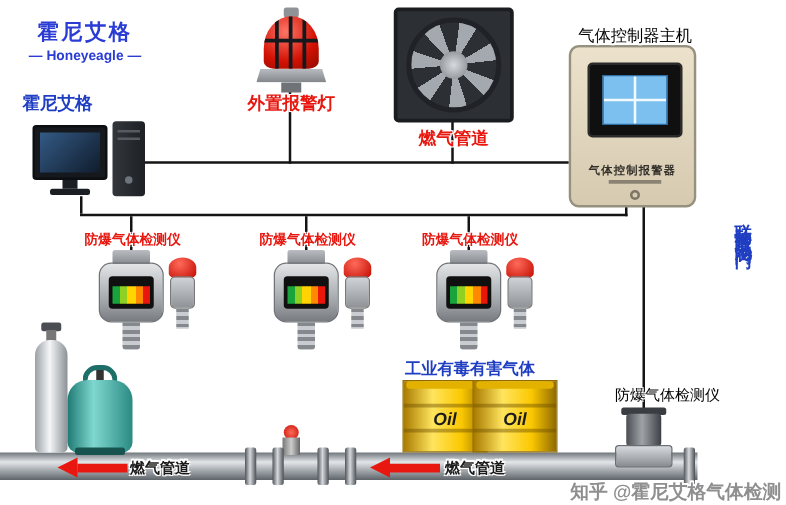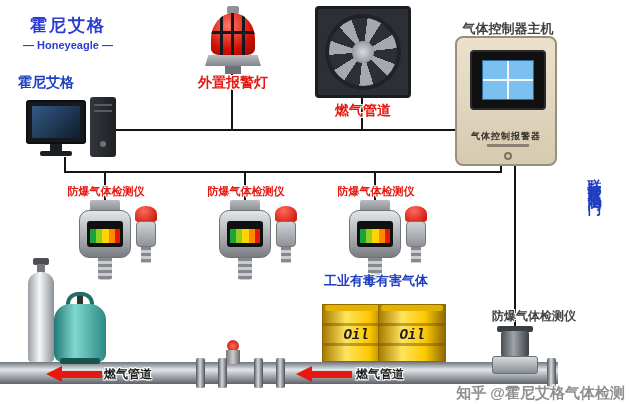--- a/index.html
+++ b/index.html
@@ -3,21 +3,21 @@
 <meta charset="utf-8">
 <style>
   * { margin:0; padding:0; box-sizing:border-box; }
   html,body { background:#fff; }
   body { font-family:"Liberation Sans","DejaVu Sans",sans-serif; }
   .stage { position:relative; width:629px; height:404px; background:#fff; overflow:hidden; }
   .abs { position:absolute; }
   .halo { text-shadow:-1px -1px 0 #fff,1px -1px 0 #fff,-1px 1px 0 #fff,1px 1px 0 #fff,0 1px 0 #fff,0 -1px 0 #fff; }
   .lbl-blue { color:#1f3ec2; font-weight:700; }
   .lbl-red  { color:#e8170f; font-weight:700; }
-  .lbl-navy { color:#404040; font-weight:700; }
+  .lbl-navy { color:#000000; font-weight:400; }
   .wire { position:absolute; background:#141414; z-index:1; }
 
   
   .logo { left:8px; top:14px; width:120px; text-align:center; z-index:5; }
   .logo-title { font-size:17px; font-weight:700; color:#2a3cd4; letter-spacing:2px; }
   .logo-sub { font-size:11px; font-weight:700; color:#2a3cd4; margin-top:2px; }
 
   
   .monitor { left:26px; top:100px; width:60px; height:44px; background:#15181c; border:2px solid #0c0e10; border-radius:3px; z-index:2; }
   .mon-screen { position:absolute; left:4px; top:4px; right:4px; bottom:4px; background:linear-gradient(135deg,#335a85,#101c2c); }
@@ -72,21 +72,21 @@
   
   .cylinder { left:28px; top:272px; width:26px; height:90px; background:linear-gradient(90deg,#9aa0a6,#f4f6f8 45%,#8b9196); border-radius:12px 12px 4px 4px; z-index:2; }
   .cyl-neck { left:37px; top:264px; width:8px; height:10px; background:#777; z-index:2; }
   .cyl-knob { left:33px; top:258px; width:16px; height:7px; background:#4a4e53; border-radius:2px; z-index:2; }
   .tank { left:54px; top:304px; width:52px; height:58px; background:linear-gradient(90deg,#1f7a74,#7fd8d0 40%,#2a8a82); border-radius:16px 16px 8px 8px; z-index:2; }
   .tank-handle { left:66px; top:292px; width:28px; height:14px; border:4px solid #1f6f69; border-bottom:none; border-radius:12px 12px 0 0; z-index:2; }
   .tank-valve { left:77px; top:296px; width:6px; height:8px; background:#333; z-index:2; }
   .tank-base { left:60px; top:358px; width:40px; height:6px; background:#17544f; border-radius:2px; z-index:3; }
 
   
-  .drum { top:304px; width:68px; height:58px; background:linear-gradient(90deg,#a87b00,#ffe45e 35%,#fbc800 70%,#8f6a00); border:1px solid #8f6a00; border-radius:0; z-index:2;font-family:Liberation Mono, monospace; }
+  .drum { top:304px; width:68px; height:58px; background:linear-gradient(90deg,#a87b00,#ffe45e 35%,#fbc800 70%,#8f6a00); border:1px solid #8f6a00; border-radius:0; z-index:2; }
   .drum-rim { position:absolute; left:2px; top:0; right:2px; height:6px; background:#e3b200; border-radius:6px; }
   .drum-rib { position:absolute; left:0; right:0; height:3px; background:rgba(110,80,0,.45); }
   .drum-label { position:absolute; left:0; top:22px; width:100%; text-align:center; font-style:italic; font-weight:700; font-size:14px; color:#1b1b1b; }
 
   
   .pipe { left:0; top:362px; width:558px; height:22px; background:linear-gradient(180deg,#6f757b,#e3e6e9 35%,#aeb3b8 60%,#5f646a); z-index:1; }
   .flange { position:absolute; top:358px; width:9px; height:30px; background:linear-gradient(90deg,#50555a,#d7dadd 45%,#4b5055); border-radius:2px; z-index:2; }
   .leak-stub { left:226px; top:350px; width:14px; height:14px; background:linear-gradient(90deg,#777,#ccc,#666); z-index:2; }
   .leak-knob { left:227px; top:340px; width:12px; height:12px; border-radius:50%; background:radial-gradient(#ff6a5a,#c20d02); z-index:2; }
   .arrow-head { width:0; height:0; border-top:8px solid transparent; border-bottom:8px solid transparent; border-right:16px solid #e8170f; z-index:3; }
@@ -208,21 +208,21 @@
   <div class="abs cyl-neck"></div>
   <div class="abs cylinder"></div>
   <div class="abs tank-handle"></div>
   <div class="abs tank-valve"></div>
   <div class="abs tank"></div>
   <div class="abs tank-base"></div>
 
   <div class="abs leak-knob"></div>
   <div class="abs leak-stub"></div>
 
-  <div class="abs lbl-blue halo" style="left:316px; top:272px; width:120px; text-align:center; font-size:13px; z-index:5;">工业有毒有害气体</div>
+  <div class="abs lbl-blue halo" style="left:316px; top:286px; width:120px; text-align:center; font-size:13px; z-index:5;">工业有毒有害气体</div>
   <div class="abs drum" style="left:322px;">
     <div class="drum-rim"></div>
     <div class="drum-rib" style="top:18px;"></div>
     <div class="drum-rib" style="top:38px;"></div>
     <div class="drum-label">Oil</div>
   </div>
   <div class="abs drum" style="left:378px;">
     <div class="drum-rim"></div>
     <div class="drum-rib" style="top:18px;"></div>
     <div class="drum-rib" style="top:38px;"></div>

